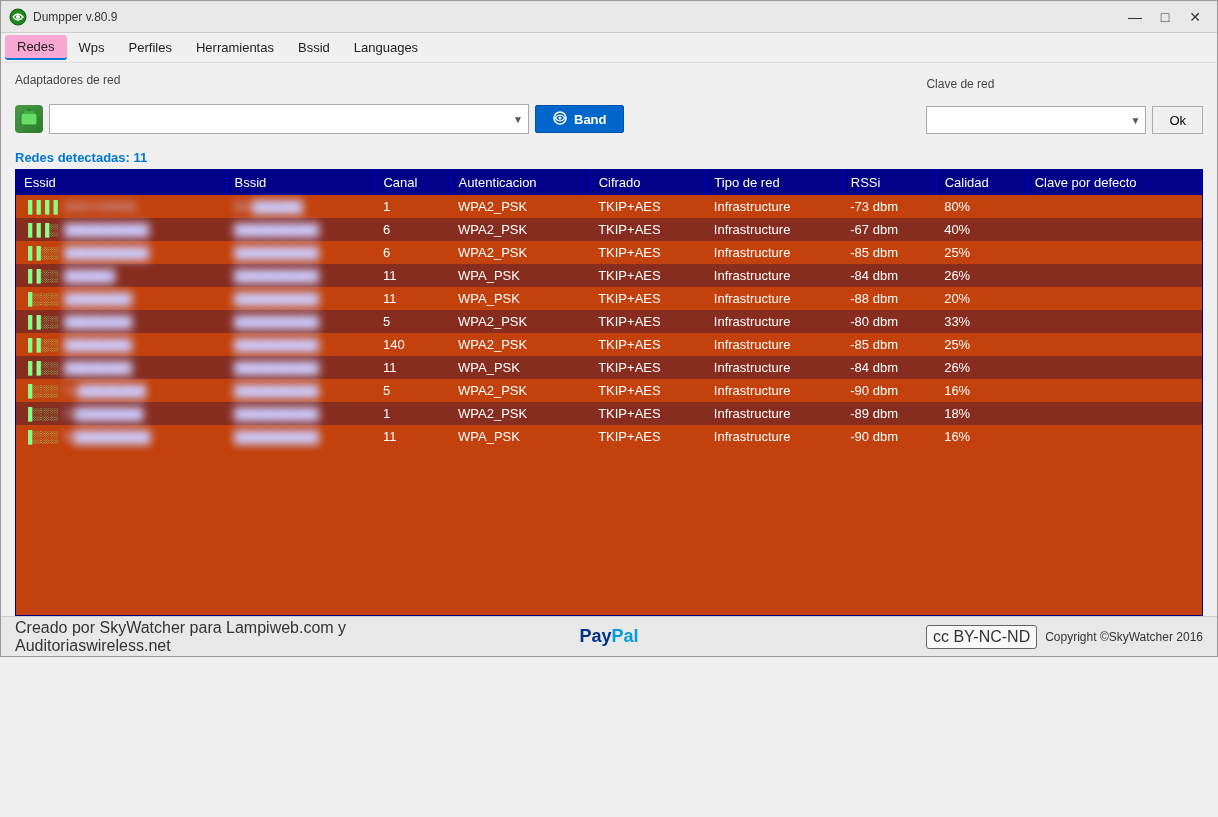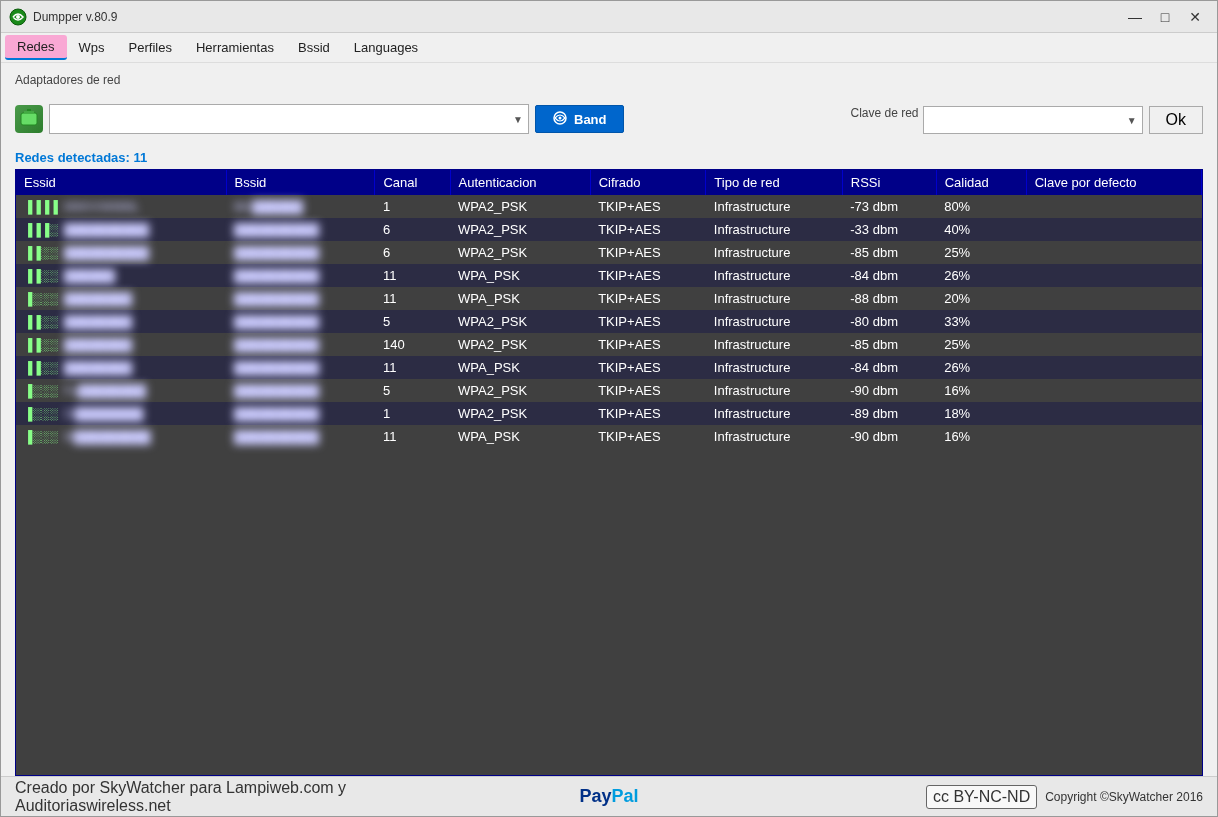--- a/index.html
+++ b/index.html
@@ -6,21 +6,21 @@
     body {
       width: 1218px;
       height: 817px;
       background: #f0f0f0;
       font-family: 'Segoe UI', Tahoma, sans-serif;
       font-size: 13px;
       overflow: hidden;
     }
     .window {
       width: 1218px;
-      height: 817px;
+      height: 657px;
       background: #f0f0f0;
       border: 1px solid #999;
       display: flex;
       flex-direction: column;
     }
     .title-bar {
       background: #e8e8e8;
       height: 32px;
       display: flex;
       align-items: center;
@@ -143,22 +143,22 @@
       font-weight: bold;
       display: flex;
       align-items: center;
       gap: 6px;
       border-radius: 2px;
     }
 
     .network-key-section {
       margin-left: auto;
       display: flex;
-      flex-direction: row;
-      gap: 4px;
+      flex-direction: column;
+      gap: 15px;
     }
     .key-row {
       display: flex;
       align-items: center;
       gap: 6px;
     }
     .key-input-wrapper {
       position: relative;
       display: inline-block;
     }
@@ -179,38 +179,38 @@
       background: white;
       padding: 2px 6px;
       font-size: 13px;
     }
     .ok-btn {
       height: 28px;
       padding: 0 16px;
       background: #f0f0f0;
       border: 1px solid #aaa;
       cursor: pointer;
-      font-size: 16px;
+      font-size: 13px;
     }
 
     .detected-label {
       padding: 6px 14px 4px;
       font-size: 13px;
       color: #333;
     }
     .detected-label span {
       color: #0078d7;
       font-weight: bold;
     }
 
     .table-container {
       margin: 0 14px;
       flex: 1;
       overflow: hidden;
-      background: #404040;
+      background: #c2410c;
       border: 1px solid #000088;
     }
     .network-table {
       width: 100%;
       border-collapse: collapse;
       font-size: 13px;
     }
     .network-table thead tr {
       background: #000088;
       color: white;
@@ -405,21 +405,21 @@
       <div class="essid-cell">
         <span class="signal-icon" style="font-size:12px;color:#88ff88;">▐▐▐░</span>
         <span class="blurred-text">██████████</span>
       </div>
     </td>
     <td><span class="blurred-text">██████████</span></td>
     <td>6</td>
     <td>WPA2_PSK</td>
     <td>TKIP+AES</td>
     <td>Infrastructure</td>
-    <td>-33 dbm</td>
+    <td>-67 dbm</td>
     <td>40%</td>
     <td></td>
   </tr>
           <tr>
     <td>
       <div class="essid-cell">
         <span class="signal-icon" style="font-size:12px;color:#88ff88;">▐▐░░</span>
         <span class="blurred-text">██████████</span>
       </div>
     </td>

